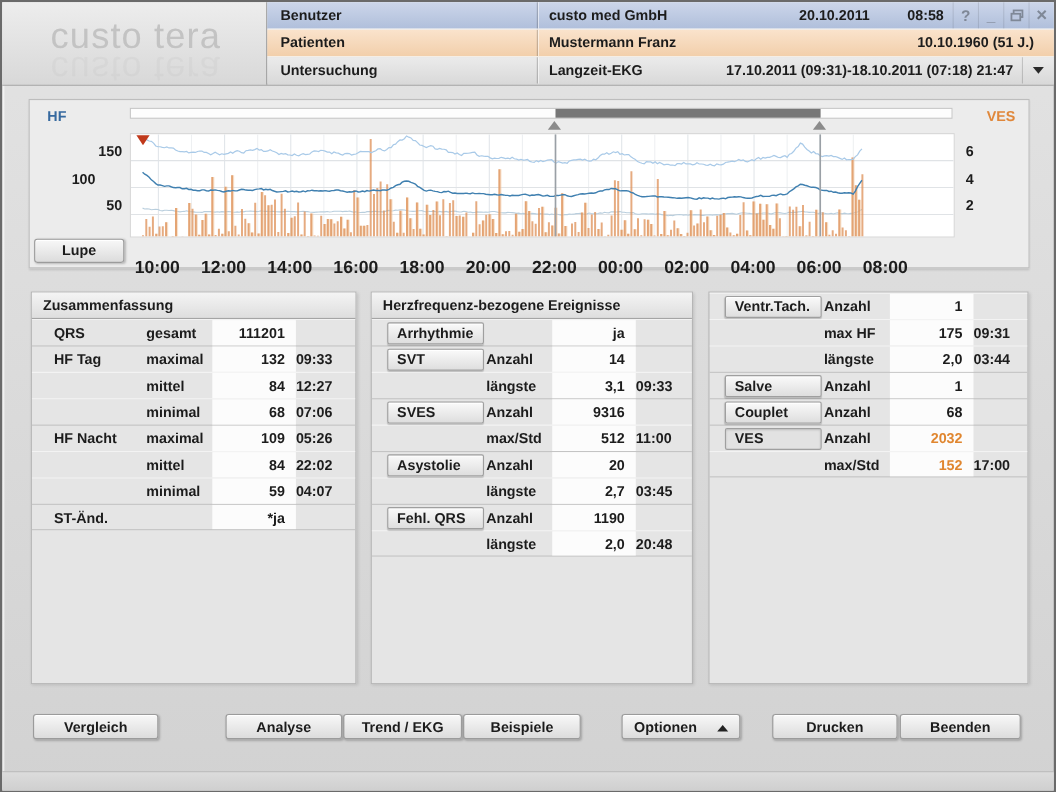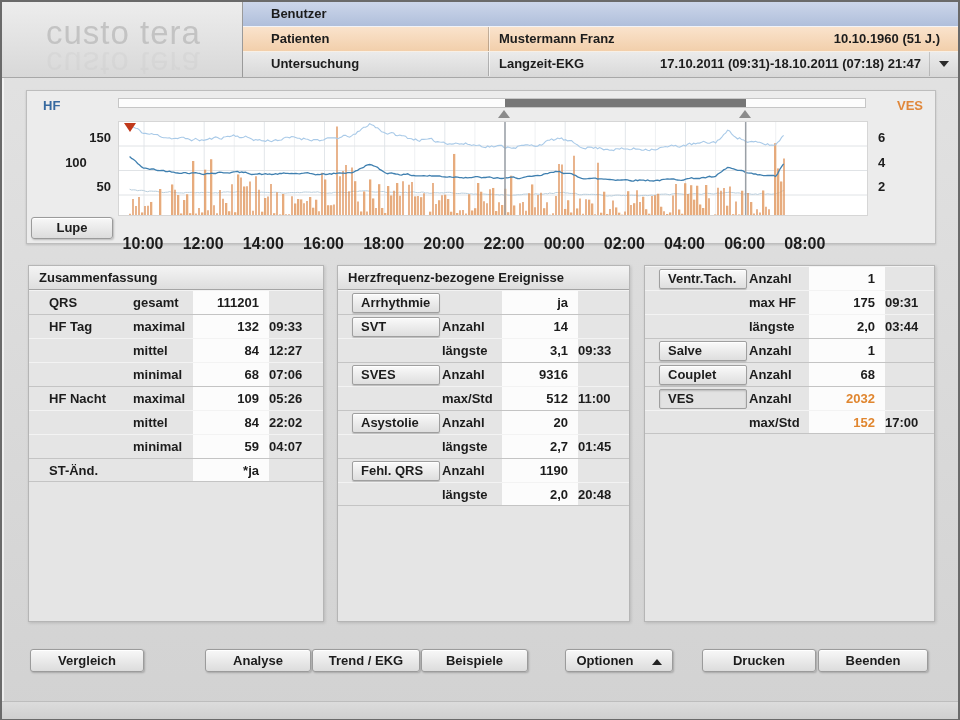--- a/index.html
+++ b/index.html
@@ -13,21 +13,21 @@
   .logo{position:absolute;left:44px;top:12px;font-size:33px;font-weight:400;
     letter-spacing:1px;color:#c3c3c3;}
   .logo-reflect{position:absolute;left:44px;top:42px;font-size:33px;font-weight:400;
     letter-spacing:1px;color:#c3c3c3;opacity:.22;transform:scaleY(-1);}
   .tb-table{position:absolute;left:240px;top:0;right:0;height:75px;border-left:1px solid #9a9a9a;}
   .tb-row{position:absolute;left:0;right:0;height:24px;display:flex;align-items:center;
     font-size:13px;line-height:24px;}
   .tb-row.r1{top:0;background:linear-gradient(#ccd6ea,#b0bfdb);border-bottom:1px solid #f2f4f8;}
   .tb-row.r2{top:25px;background:linear-gradient(#fae3cc,#f2cfab);border-bottom:1px solid #f8f0e6;}
   .tb-row.r3{top:50px;background:linear-gradient(#ebebeb,#d9d9d9);}
-  .tb-label{width:245px;padding-left:28px;box-sizing:border-box;flex:0 0 auto;}
+  .tb-label{width:245px;padding-left:12px;box-sizing:border-box;flex:0 0 auto;}
   .tb-val{flex:1;display:flex;align-items:center;border-left:1px solid rgba(0,0,0,.22);
     box-shadow:inset 1px 0 0 rgba(255,255,255,.55);padding-left:10px;}
   .tb-date{margin-left:auto;margin-right:34px;}
   .tb-time{margin-right:8px;}
   .tb-extra{margin-left:auto;padding-right:18px;}
   .tb-range{margin-left:auto;padding-right:8px;}
   .win-ic{width:22px;height:24px;display:flex;align-items:center;justify-content:center;
     border-left:1px solid rgba(0,0,0,.10);color:#7f8897;font-size:14px;cursor:default;}
   .win-ic.close{font-size:17px;}
   .dd-cell{width:28px;height:24px;display:flex;align-items:center;justify-content:center;
@@ -89,20 +89,34 @@
 <body>
 
 <div class="screen">
 
   <div class="titlebar">
     <div class="logo">custo tera</div>
     <div class="logo-reflect">custo tera</div>
     <div class="tb-table">
       <div class="tb-row r1">
         <span class="tb-label">Benutzer</span>
+        <span class="tb-val">
+          <span>custo med GmbH</span>
+          <span class="tb-date">20.10.2011</span>
+          <span class="tb-time">08:58</span>
+          <span class="win-ic">?</span>
+          <span class="win-ic">_</span>
+          <span class="win-ic">
+            <svg width="13" height="12">
+              <rect x="3.5" y="1.5" width="8" height="6" fill="none" stroke="#7f8897" stroke-width="1.6"></rect>
+              <rect x="1.5" y="4.5" width="8" height="6" fill="#bcc8e0" stroke="#7f8897" stroke-width="1.6"></rect>
+            </svg>
+          </span>
+          <span class="win-ic close">×</span>
+        </span>
       </div>
       <div class="tb-row r2">
         <span class="tb-label">Patienten</span>
         <span class="tb-val">
           <span>Mustermann Franz</span>
           <span class="tb-extra">10.10.1960 (51 J.)</span>
         </span>
       </div>
       <div class="tb-row r3">
         <span class="tb-label">Untersuchung</span>
@@ -616,21 +630,21 @@
             <div class="rowbtn">Asystolie</div>
           </div>
           <div class="c2">Anzahl</div>
           <div class="c3">20</div>
           <div class="c4"></div>
         </div>
         <div class="prow">
           <div class="c1"></div>
           <div class="c2">längste</div>
           <div class="c3">2,7</div>
-          <div class="c4">01:45</div>
+          <div class="c4">03:45</div>
         </div>
         <div class="prow sep">
           <div class="c1">
             <div class="rowbtn">Fehl. QRS</div>
           </div>
           <div class="c2">Anzahl</div>
           <div class="c3">1190</div>
           <div class="c4"></div>
         </div>
         <div class="prow last">

